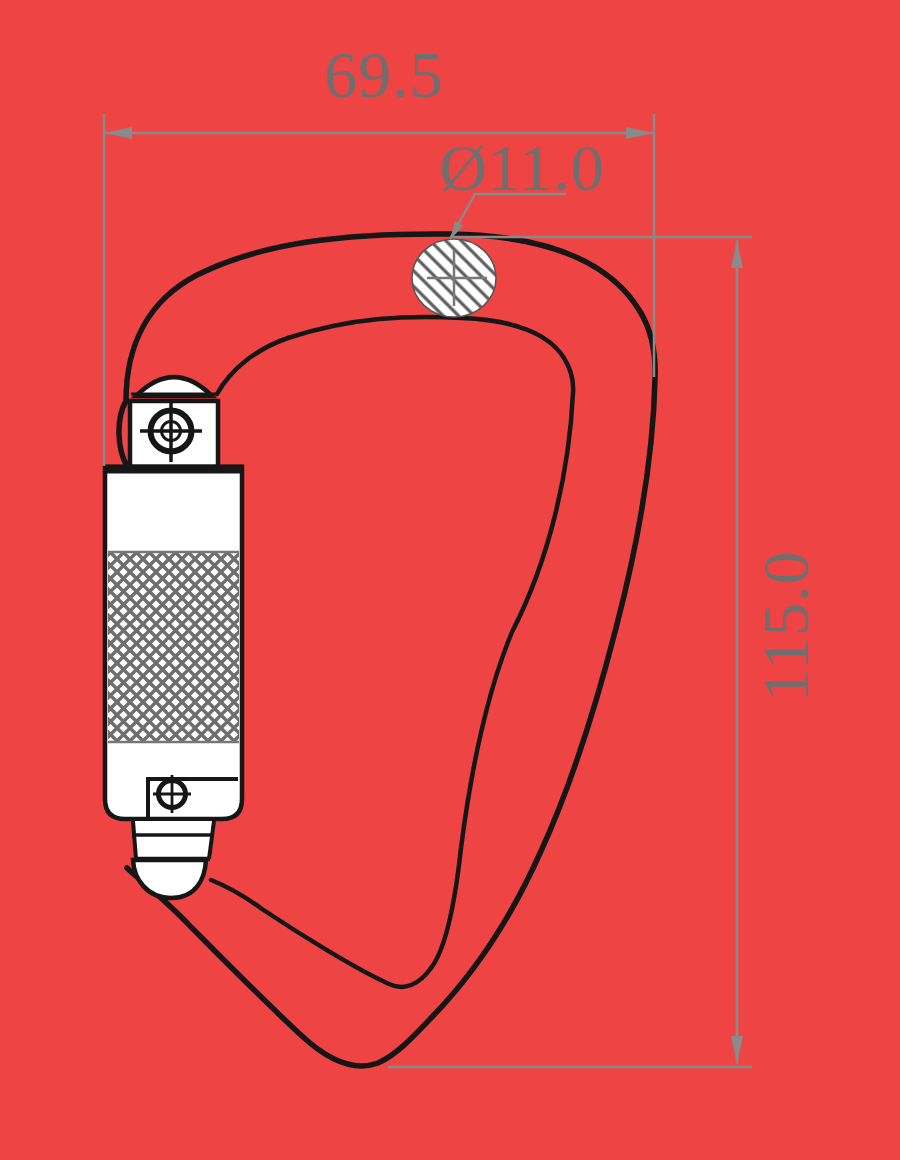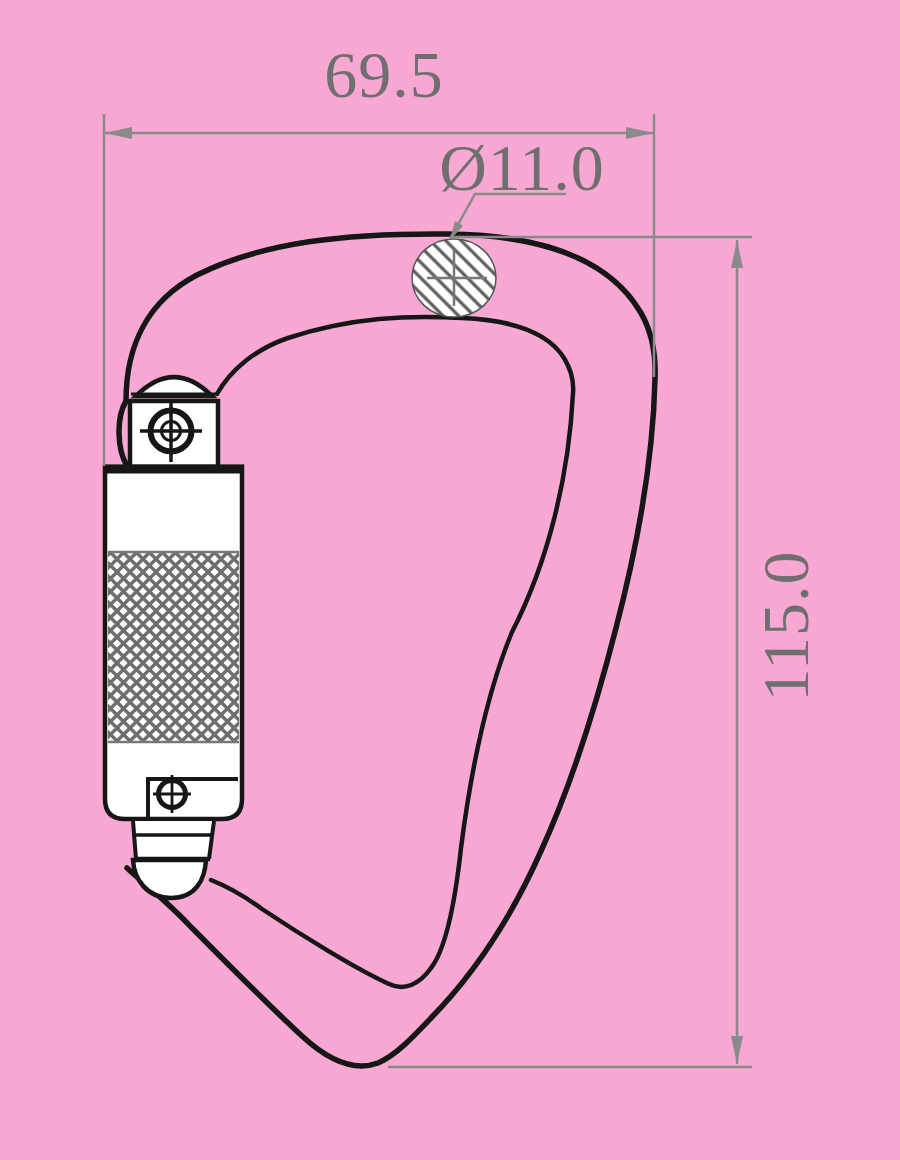--- a/index.html
+++ b/index.html
@@ -5,21 +5,21 @@
   html,body{
     margin:0;
     padding:0;
     background:#ffffff;
     font-family:"Liberation Serif", serif;
   }
   .stage{
     position:relative;
     width:900px;
     height:1160px;
-    background:#f9a8d4;
+    background:#ef4444;
     overflow:hidden;
   }
   svg{display:block}
   text{
     font-family:"Liberation Serif", serif;
     font-size:66px;
     letter-spacing:1px;
   }
 </style>
 </head>

